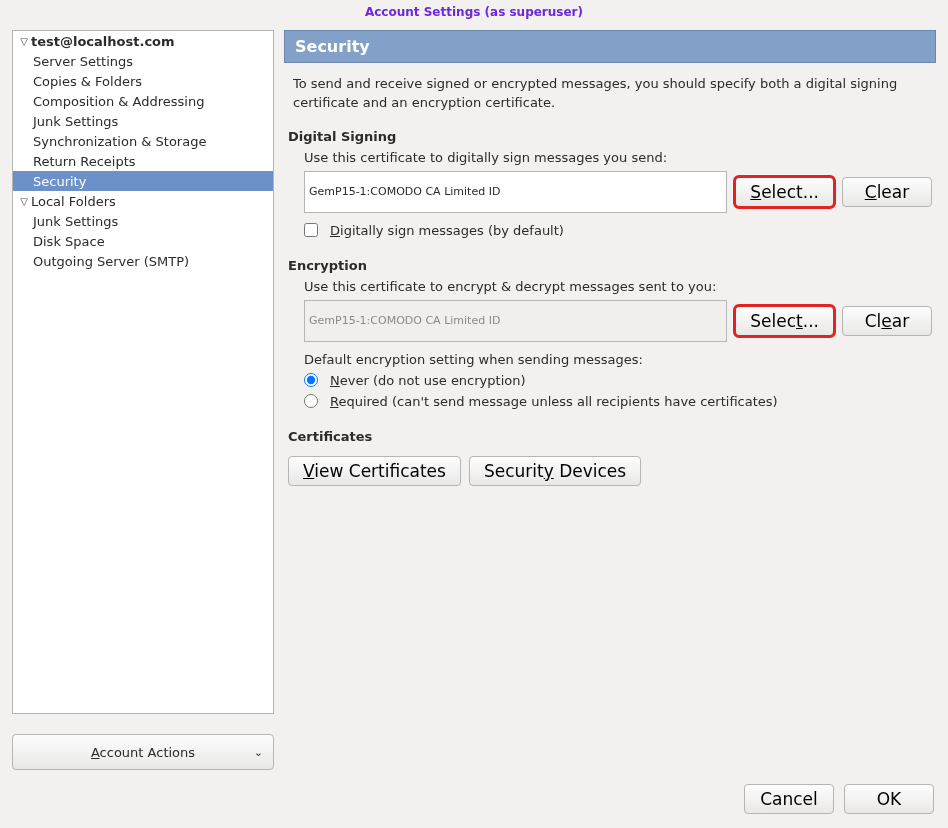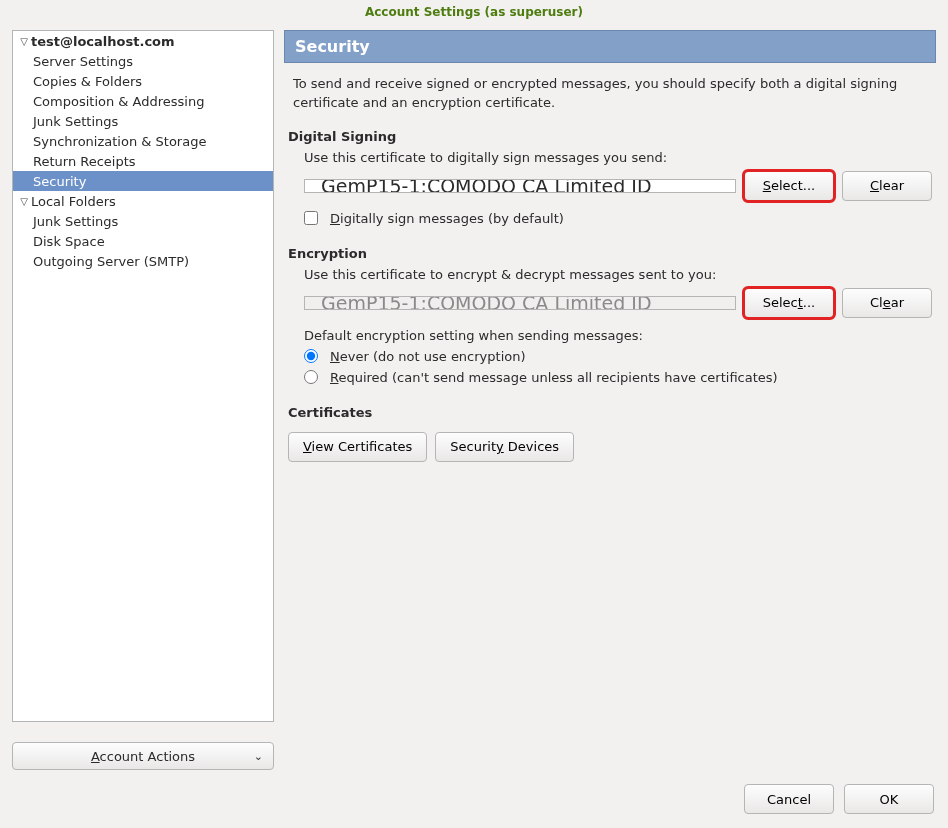--- a/index.html
+++ b/index.html
@@ -18,21 +18,21 @@
     height: 828px;
     display: flex;
     flex-direction: column;
   }
   .titlebar {
     height: 24px;
     line-height: 24px;
     text-align: center;
     font-weight: bold;
     font-size: 12px;
-    color: #4d7c0f;
+    color: #6d28d9;
   }
   .content-row {
     display: flex;
     flex: 1;
     padding: 6px 12px 4px 12px;
     gap: 10px;
     min-height: 0;
   }
   .sidebar {
     width: 262px;
@@ -62,21 +62,21 @@
     display: inline-block;
     font-size: 10px;
     text-align: center;
     color: #444;
   }
   .tree-label.bold { font-weight: bold; }
   .indent-1 { padding-left: 20px; }
   .indent-2 { padding-left: 20px; }
   .account-actions {
     margin-top: 20px;
-    height: 28px;
+    height: 36px;
     border: 1px solid #b5b5b5;
     border-radius: 4px;
     background: linear-gradient(#fdfdfd,#e9e8e7);
     display: flex;
     align-items: center;
     justify-content: center;
     position: relative;
     cursor: default;
   }
   .account-actions .chev {
@@ -112,40 +112,40 @@
   }
   .cert-row {
     display: flex;
     align-items: center;
     gap: 8px;
     margin-top: 6px;
     margin-bottom: 10px;
   }
   .cert-input {
     flex: 1;
-    height: 14px;
+    height: 42px;
     border: 1px solid #b5b5b5;
     background: #fff;
-    padding: 0 16px;
+    padding: 0 4px;
     font-family: inherit;
-    font-size: 19px;
+    font-size: 11px;
     color: #2b2b2b;
   }
   .cert-input[disabled] {
     background: #f0efee;
     color: #8a8a8a;
   }
   .btn {
     height: 30px;
     min-width: 90px;
     border: 1px solid #b5b5b5;
     border-radius: 4px;
     background: linear-gradient(#fdfdfd,#e9e8e7);
     font-family: inherit;
-    font-size: 13px;
+    font-size: 17px;
     padding: 0 14px;
     cursor: default;
   }
   .btn-hl {
     outline: 3px solid #e22323;
     outline-offset: -1px;
   }
   .chk-row, .radio-row {
     display: flex;
     align-items: center;

